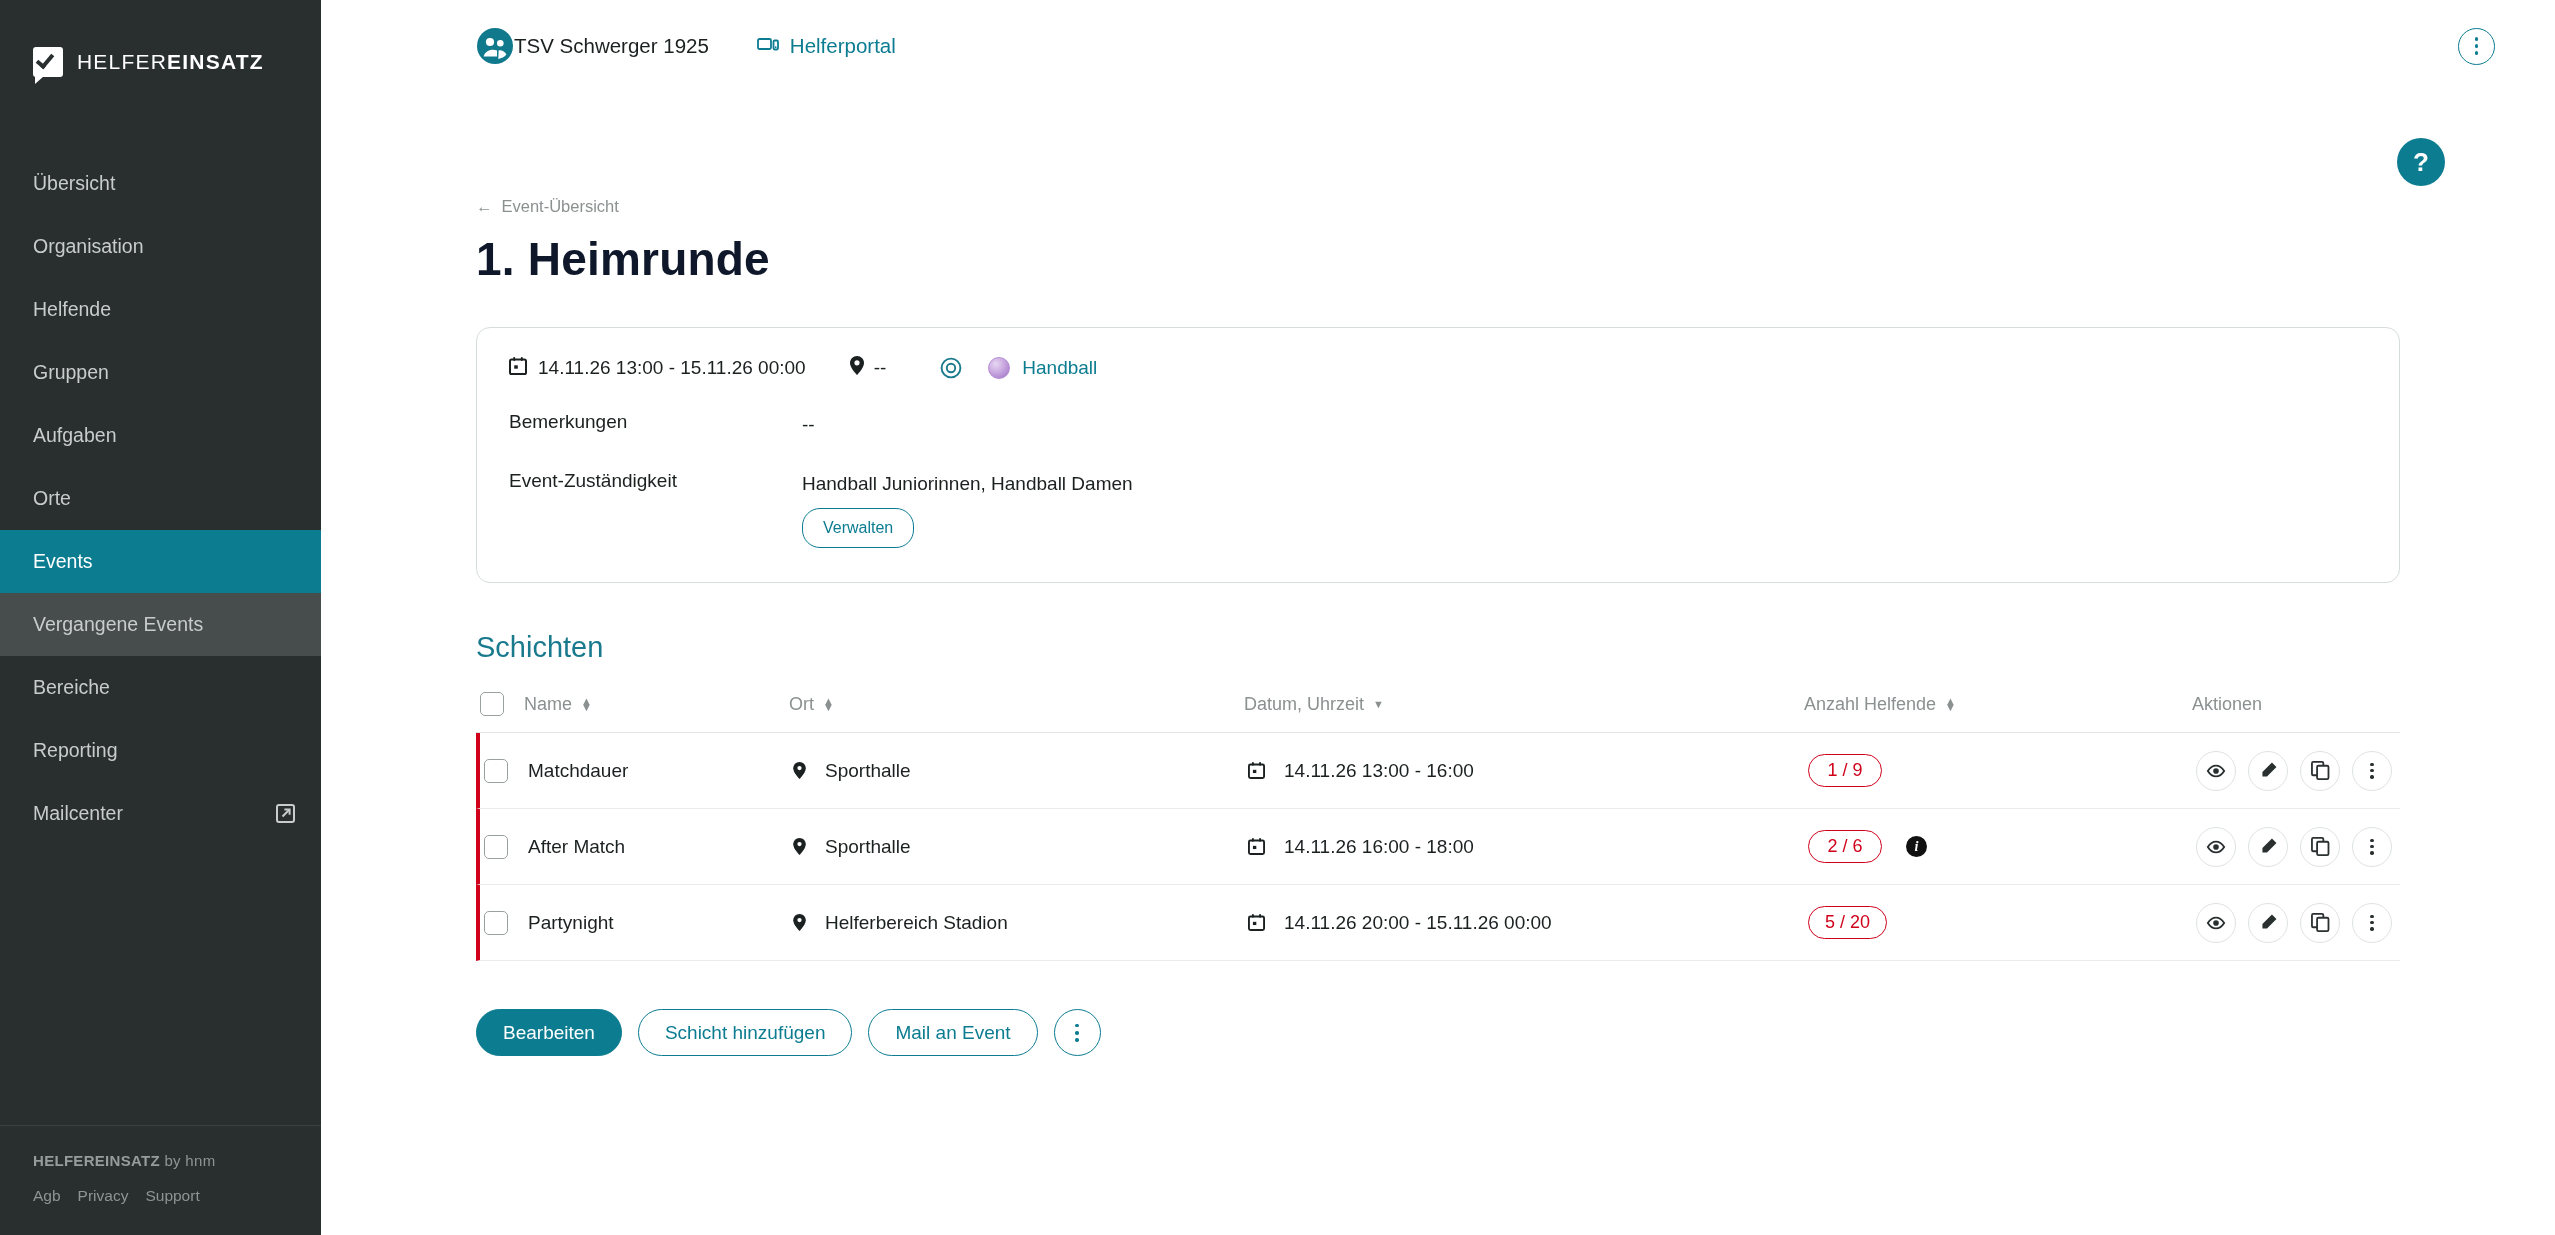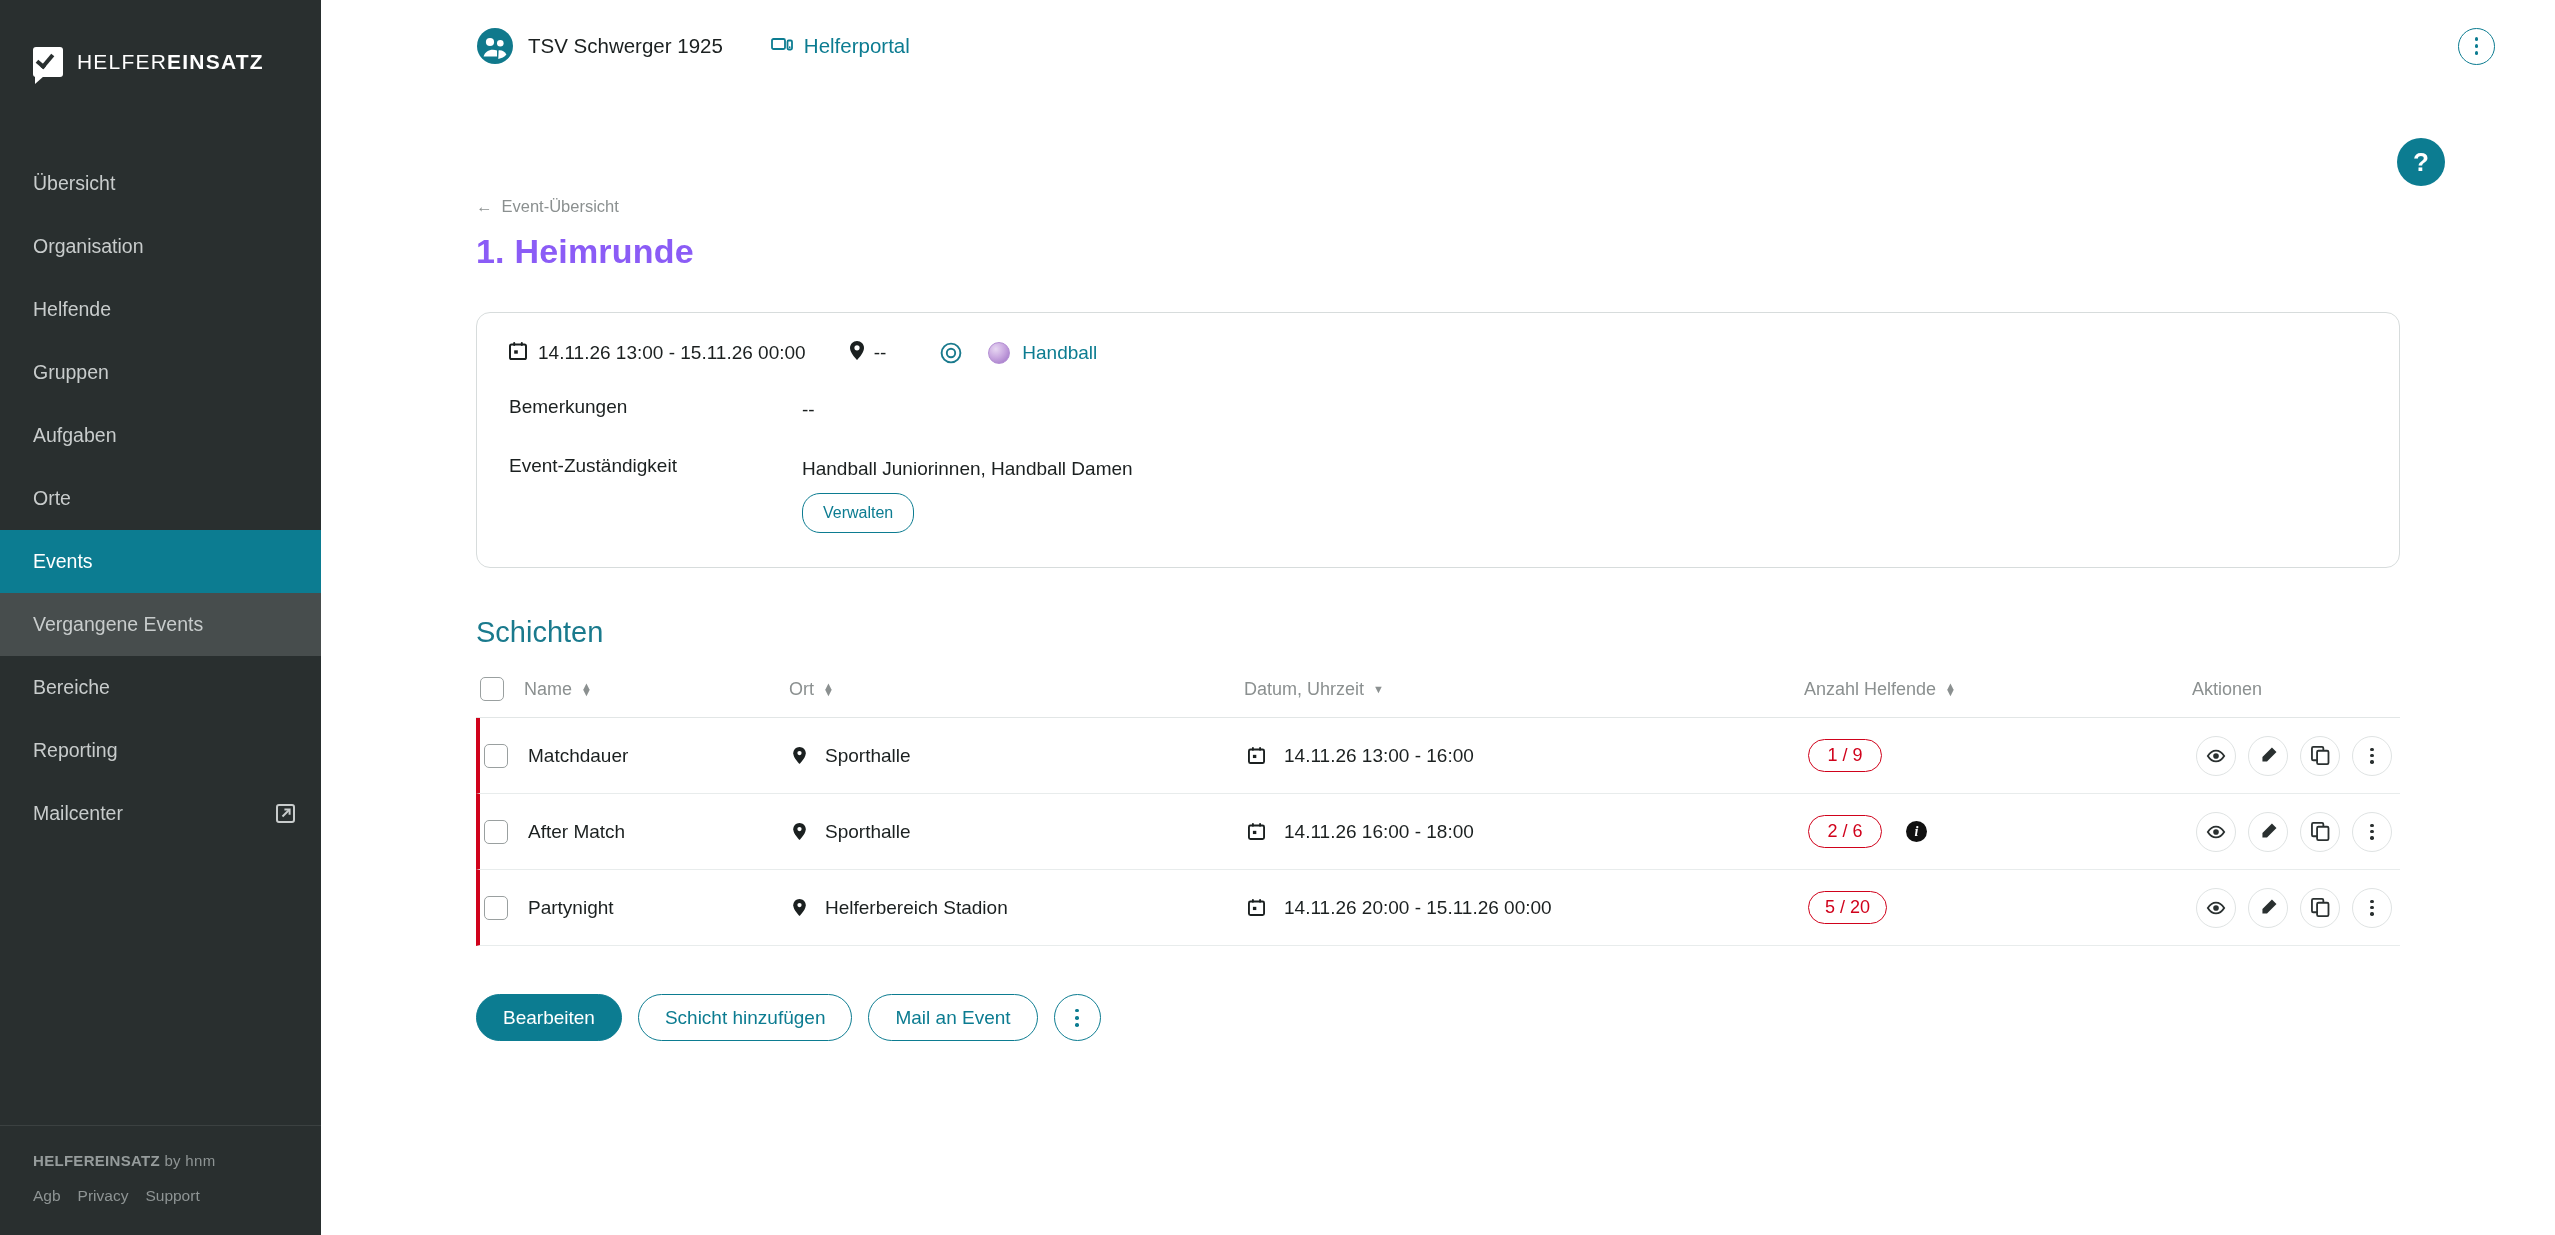--- a/index.html
+++ b/index.html
@@ -73,21 +73,21 @@
 
   
   .main {
     flex: 1 1 auto; position: relative; height: 1235px;
     background: #fff; overflow: hidden;
   }
   .topbar {
     display: flex; align-items: center; height: 92px;
     padding: 0 60px 0 155px;
   }
-  .org { display: flex; align-items: center; gap: 14px; }
+  .org { display: flex; align-items: center; }
   .org-avatar { width: 38px; height: 38px; flex: 0 0 38px; }
   .org-name { font-size: 20.5px; color: #1b2020; white-space: nowrap; }
   .portal-link {
     display: flex; align-items: center; gap: 11px;
     margin-left: 48px; color: #0c7c91; font-size: 20.5px;
     cursor: pointer; white-space: nowrap;
   }
   .portal-link .pl-icon { width: 22px; height: 20px; flex: 0 0 22px; }
   .kebab-circle {
     margin-left: auto;
@@ -109,21 +109,21 @@
     cursor: pointer;
   }
 
   .content { padding: 0 155px 0 155px; }
   .breadcrumb {
     display: flex; align-items: center; gap: 9px;
     color: #8b9090; font-size: 16.5px; margin-top: 105px; cursor: pointer;
     width: max-content;
   }
   .page-title {
-    color: #8b5cf6; font-size: 34px; font-weight: 700;
+    color: #0f172a; font-size: 46px; font-weight: 700;
     margin-top: 16px; letter-spacing: .2px;
   }
 
   
   .event-card {
     margin-top: 41px;
     border: 1px solid #d7dcdc; border-radius: 14px;
     padding: 28px 32px 34px 32px;
   }
   .ec-top { display: flex; align-items: center; gap: 0; }

